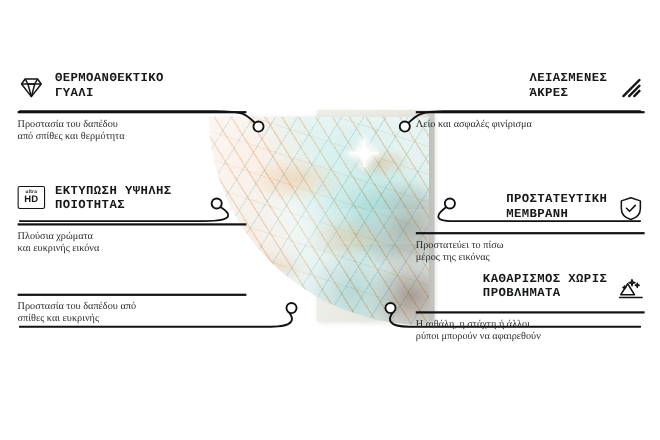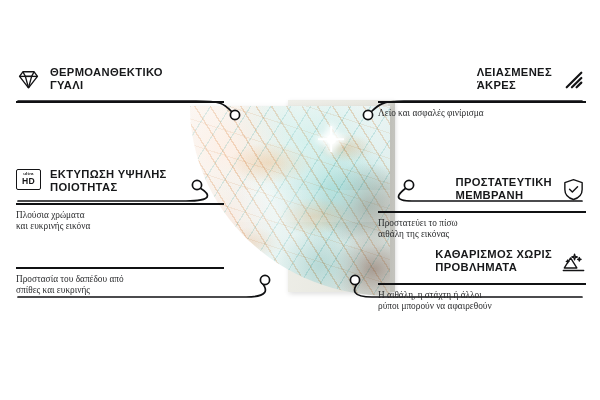--- a/index.html
+++ b/index.html
@@ -88,21 +88,21 @@
 
   
   .feat { position:absolute; width:208px; }
   .feat.left  { left:16px;  text-align:left; }
   .feat.right { right:14px; text-align:left; }
 
   .head { display:flex; align-items:center; gap:9px; min-height:34px; }
   .feat.right .head { flex-direction:row-reverse; }
 
   .ttl {
-    font-family:Liberation Sans, sans-serif;
+    font-family:Liberation Mono, monospace;
     font-size:11.2px; font-weight:700; letter-spacing:.35px;
     line-height:13.2px; color:#17181a; text-transform:uppercase;
     white-space:pre-line;
   }
 
   .rule { height:1.6px; background:#101113; margin-top:5px; width:100%; }
 
   .desc {
     margin-top:5px; font-size:9.3px; line-height:11.4px;
     color:#2a2b2d; white-space:pre-line;
@@ -171,20 +171,22 @@
               <path d="M6.6,4.6 L9,9 L12,20"></path>
               <path d="M17.4,4.6 L15,9 L12,20"></path>
           <path d="M9,9 H15"></path>
             </g>
           </svg>
       </span>
       <span class="ttl">ΘΕΡΜΟΑΝΘΕΚΤΙΚΟ
 ΓΥΑΛΙ</span>
     </div>
     <div class="rule"></div>
+    <div class="desc">Προστασία του δαπέδου
+από σπίθες και θερμότητα</div>
   </div>
 
   <div class="feat left" style="top:164px">
     <div class="head">
       <span class="ico">
         <span class="hdbox">
           <span class="hd-ultra">ultra</span>
           <span class="hd-hd">HD</span>
         </span>
       </span>
@@ -228,21 +230,21 @@
             <path d="M12,2.6 L20.3,5.4 V12 C20.3,17 16.6,20.3 12,21.6 C7.4,20.3 3.7,17 3.7,12 V5.4 Z"></path>
             <path d="M8.2,11.8 L10.9,14.5 L15.9,9.3"></path>
           </g>
           </svg>
       </span>
       <span class="ttl">ΠΡΟΣΤΑΤΕΥΤΙΚΗ
 ΜΕΜΒΡΑΝΗ</span>
     </div>
     <div class="rule"></div>
     <div class="desc">Προστατεύει το πίσω
-αιθάλη της εικόνας</div>
+μέρος της εικόνας</div>
   </div>
 
   <div class="feat right" style="top:244px">
     <div class="head">
       <span class="ico">
         <svg viewBox="0 0 24 24">
           <g fill="none" stroke="#141416" stroke-width="1.3" stroke-linecap="round" stroke-linejoin="round">
             <path d="M3.2,18.2 L9.2,8.6 L15.2,18.2 Z"></path>
             <path d="M2.2,20.6 H21.8"></path>
             <path d="M13.0,5.0 L13.6,7.1 L15.6,7.7 L13.6,8.3 L13.0,10.4 L12.4,8.3 L10.4,7.7 L12.4,7.1 Z"></path>

